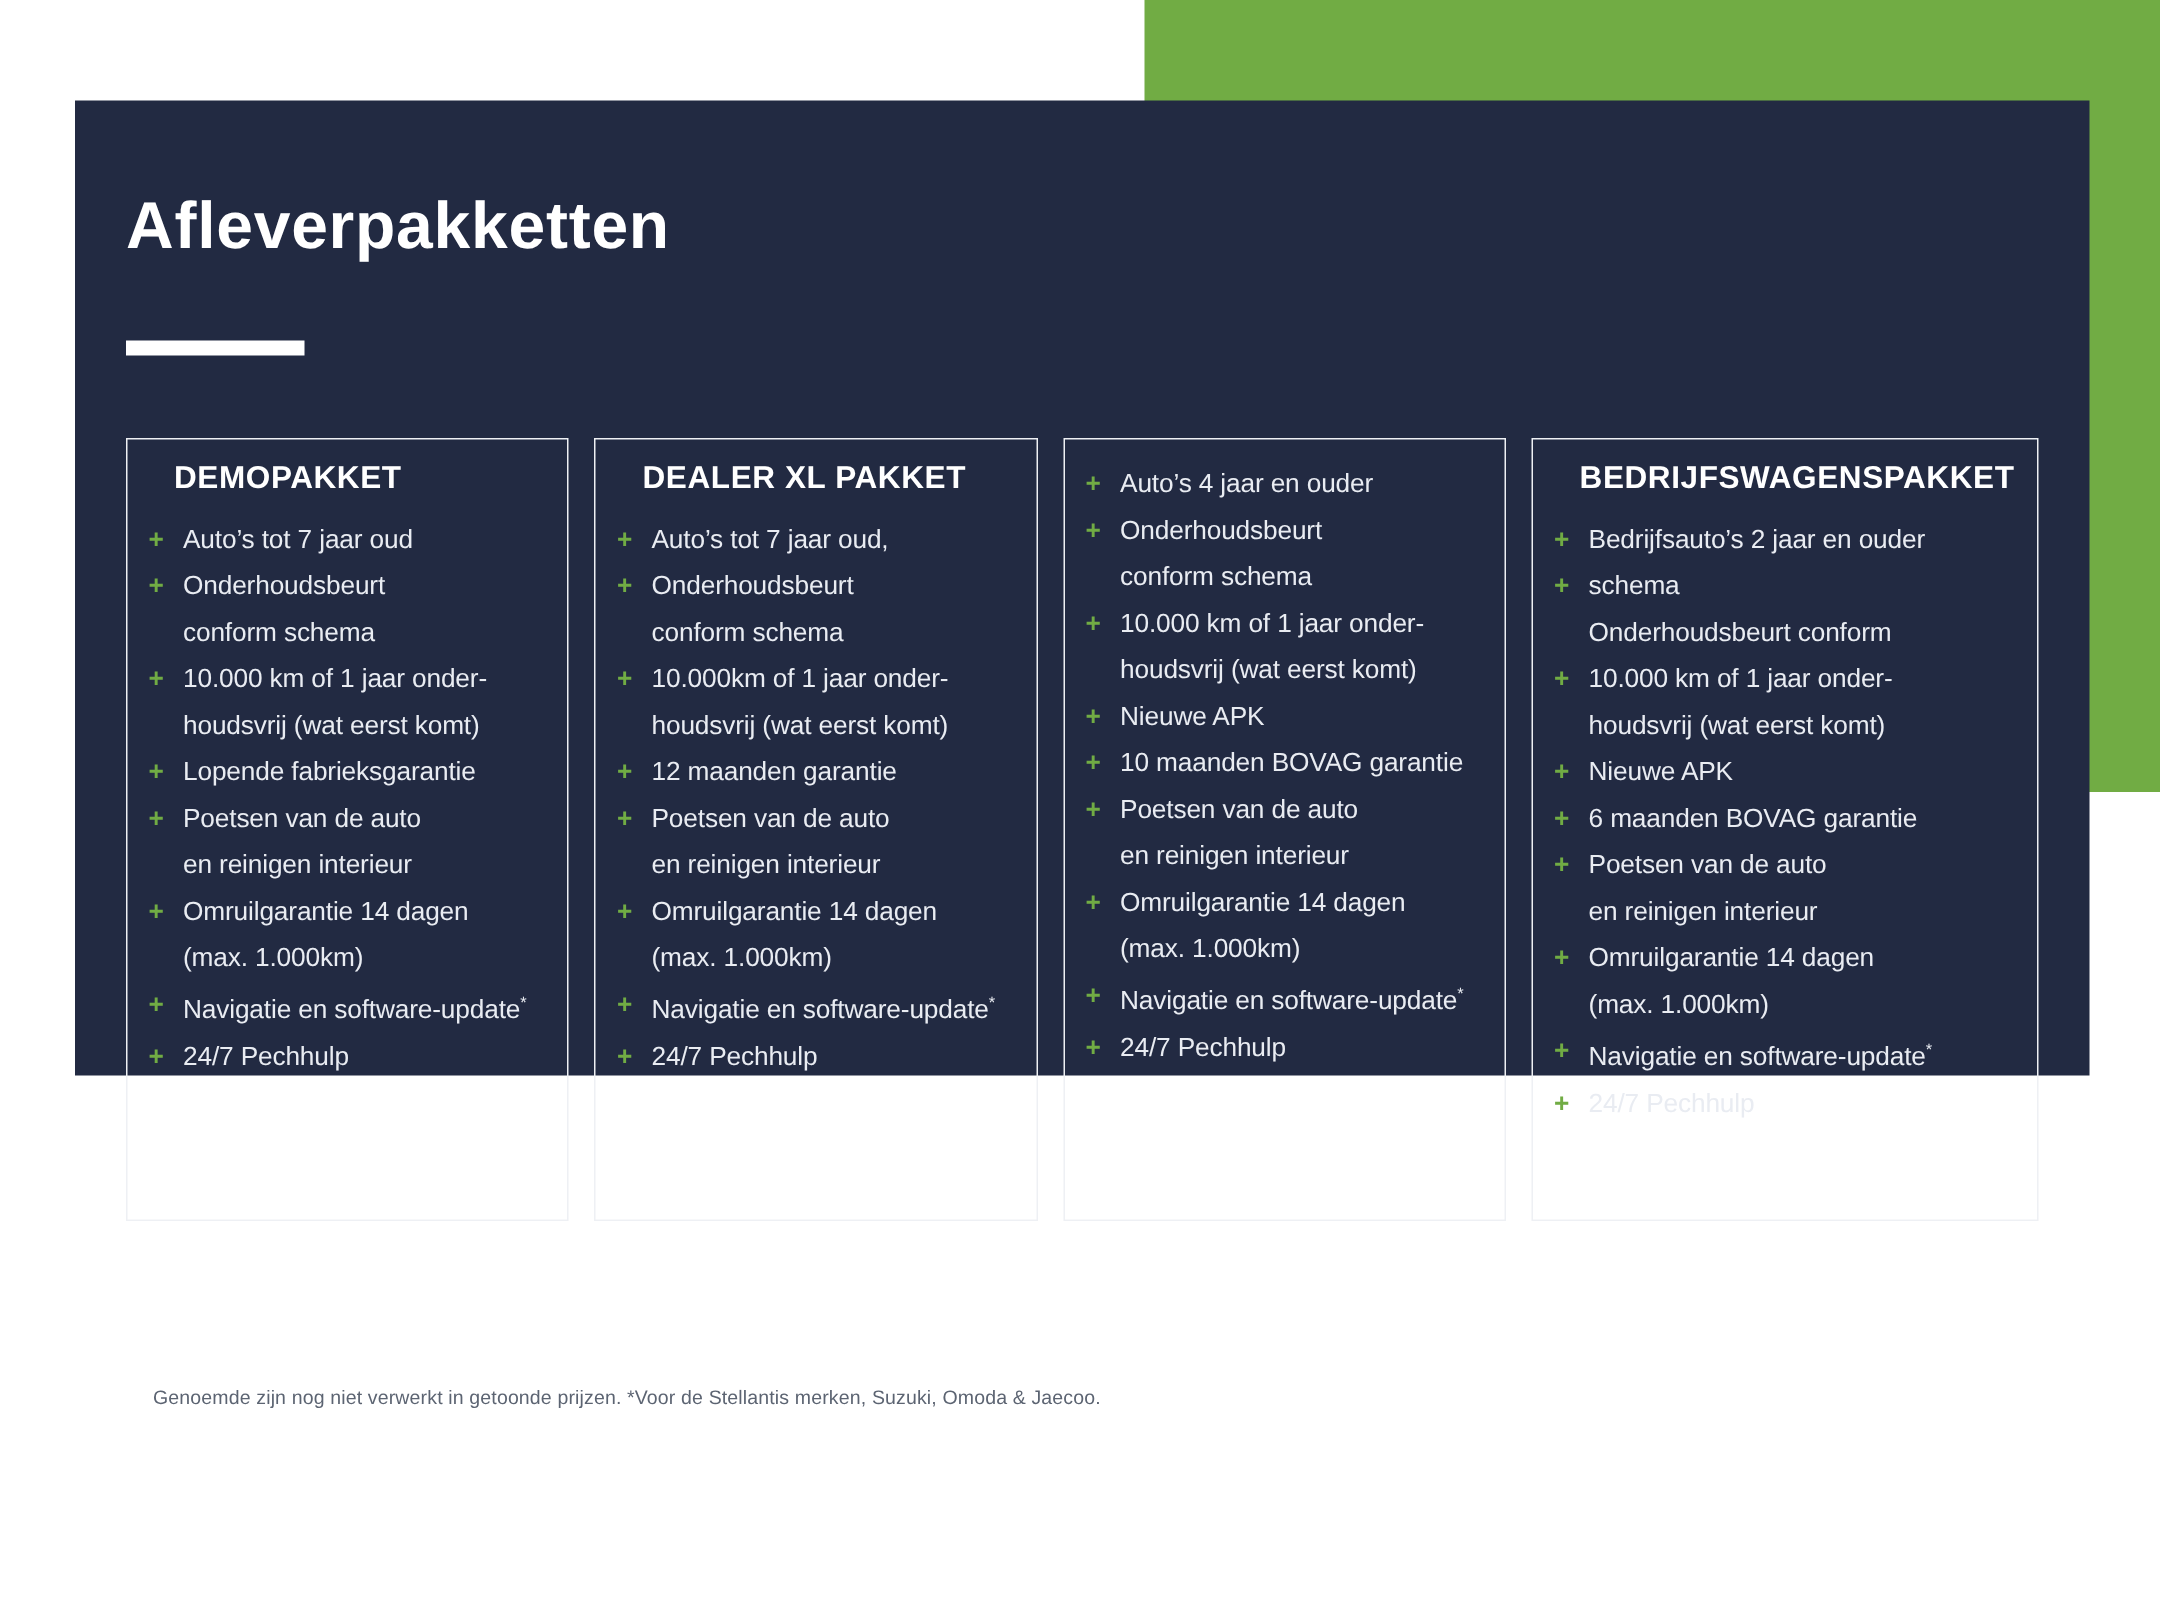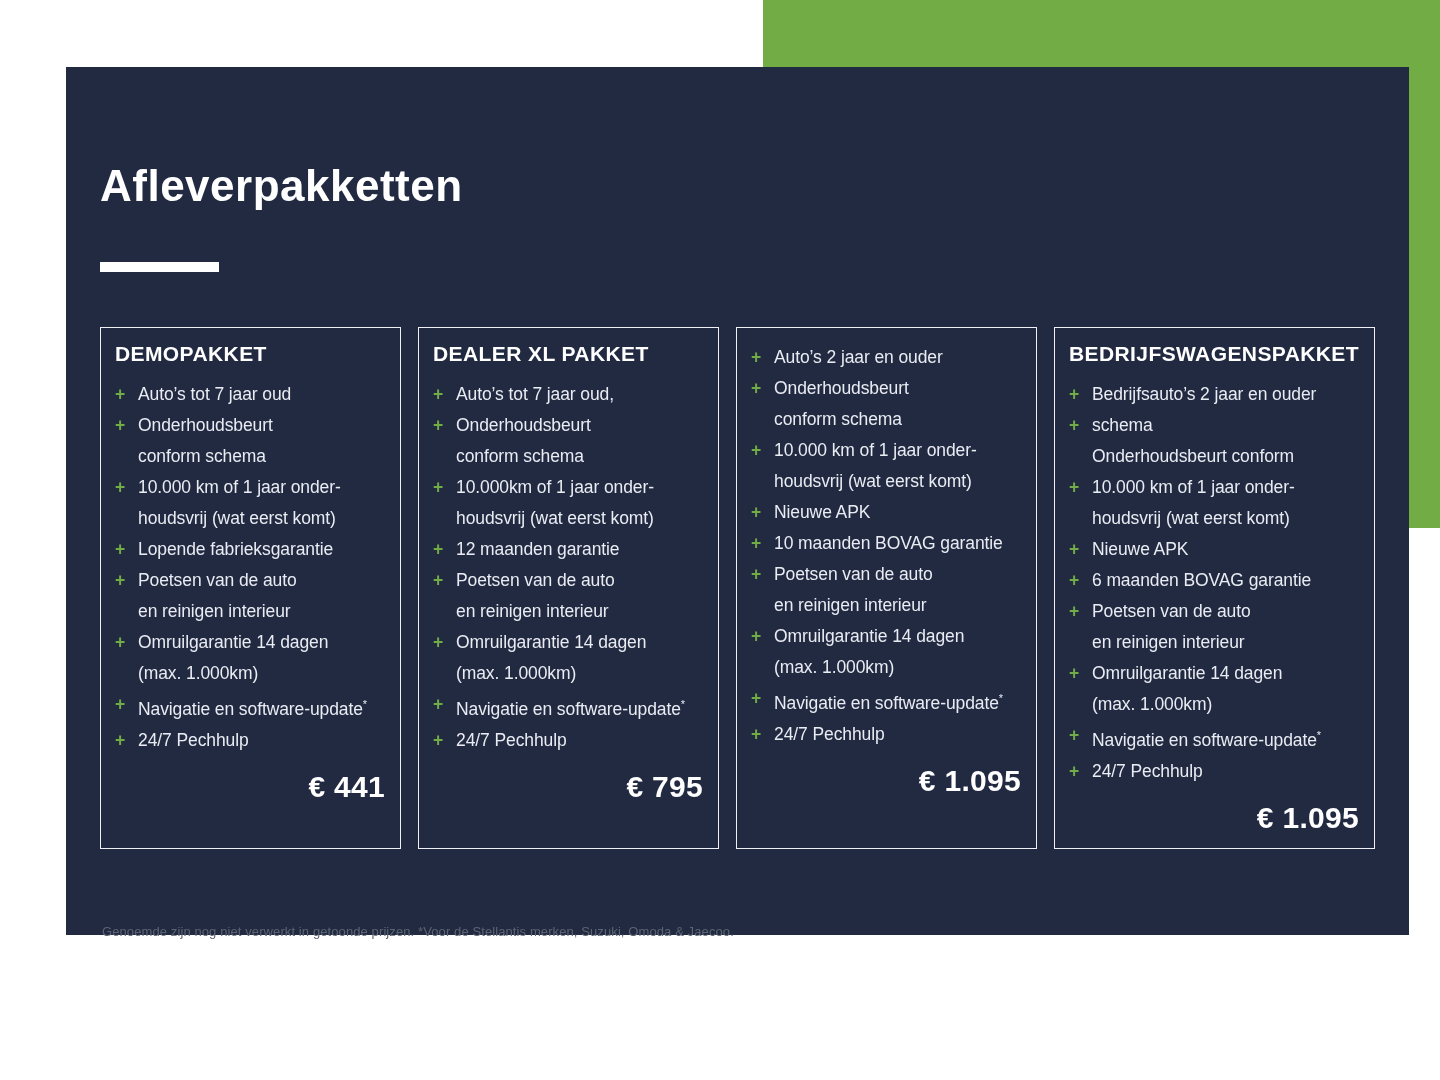--- a/index.html
+++ b/index.html
@@ -15,24 +15,24 @@
     --footnote-gray:#5C6472;
   }
   .green-block {
     position:absolute;
     left:763px; top:0;
     width:677px; height:528px;
     background:var(--green);
   }
   .panel {
     position:absolute;
-    left:66px; top:67px;
-    width:1343px; height:868px;
+    left:50px; top:67px;
+    width:1343px; height:650px;
     background:var(--navy);
-    padding:97px 34px 0 34px;
+    padding:62px 34px 0 34px;
   }
   .page-title {
     color:#ffffff;
     font-size:44px;
     font-weight:bold;
     letter-spacing:0.5px;
     line-height:1.0;
   }
   .title-underline {
     width:119px; height:10px;
@@ -53,20 +53,21 @@
     flex-direction:column;
     background:transparent;
   }
   .card-title {
     color:#ffffff;
     font-size:21px;
     font-weight:bold;
     letter-spacing:0.4px;
     margin-bottom:13px;
     white-space:nowrap;
+    margin-left:17px;
   }
   .features { list-style:none; }
   .feature {
     position:relative;
     padding-left:23px;
     color:var(--text-light);
     font-size:17.5px;
     line-height:31px;
     letter-spacing:-0.1px;
   }
@@ -183,21 +184,21 @@
             <span class="plus">+</span>
             <div>24/7 Pechhulp</div>
           </li>
         </ul>
         <div class="price">€ 795</div>
       </div>
       <div class="card">
         <ul class="features">
           <li class="feature">
             <span class="plus">+</span>
-            <div>Auto’s 2 jaar en ouder</div>
+            <div>Auto’s 4 jaar en ouder</div>
           </li>
           <li class="feature">
             <span class="plus">+</span>
             <div>Onderhoudsbeurt</div>
             <div>conform schema</div>
           </li>
           <li class="feature">
             <span class="plus">+</span>
             <div>10.000 km of 1 jaar onder-</div>
             <div>houdsvrij (wat eerst komt)</div>

